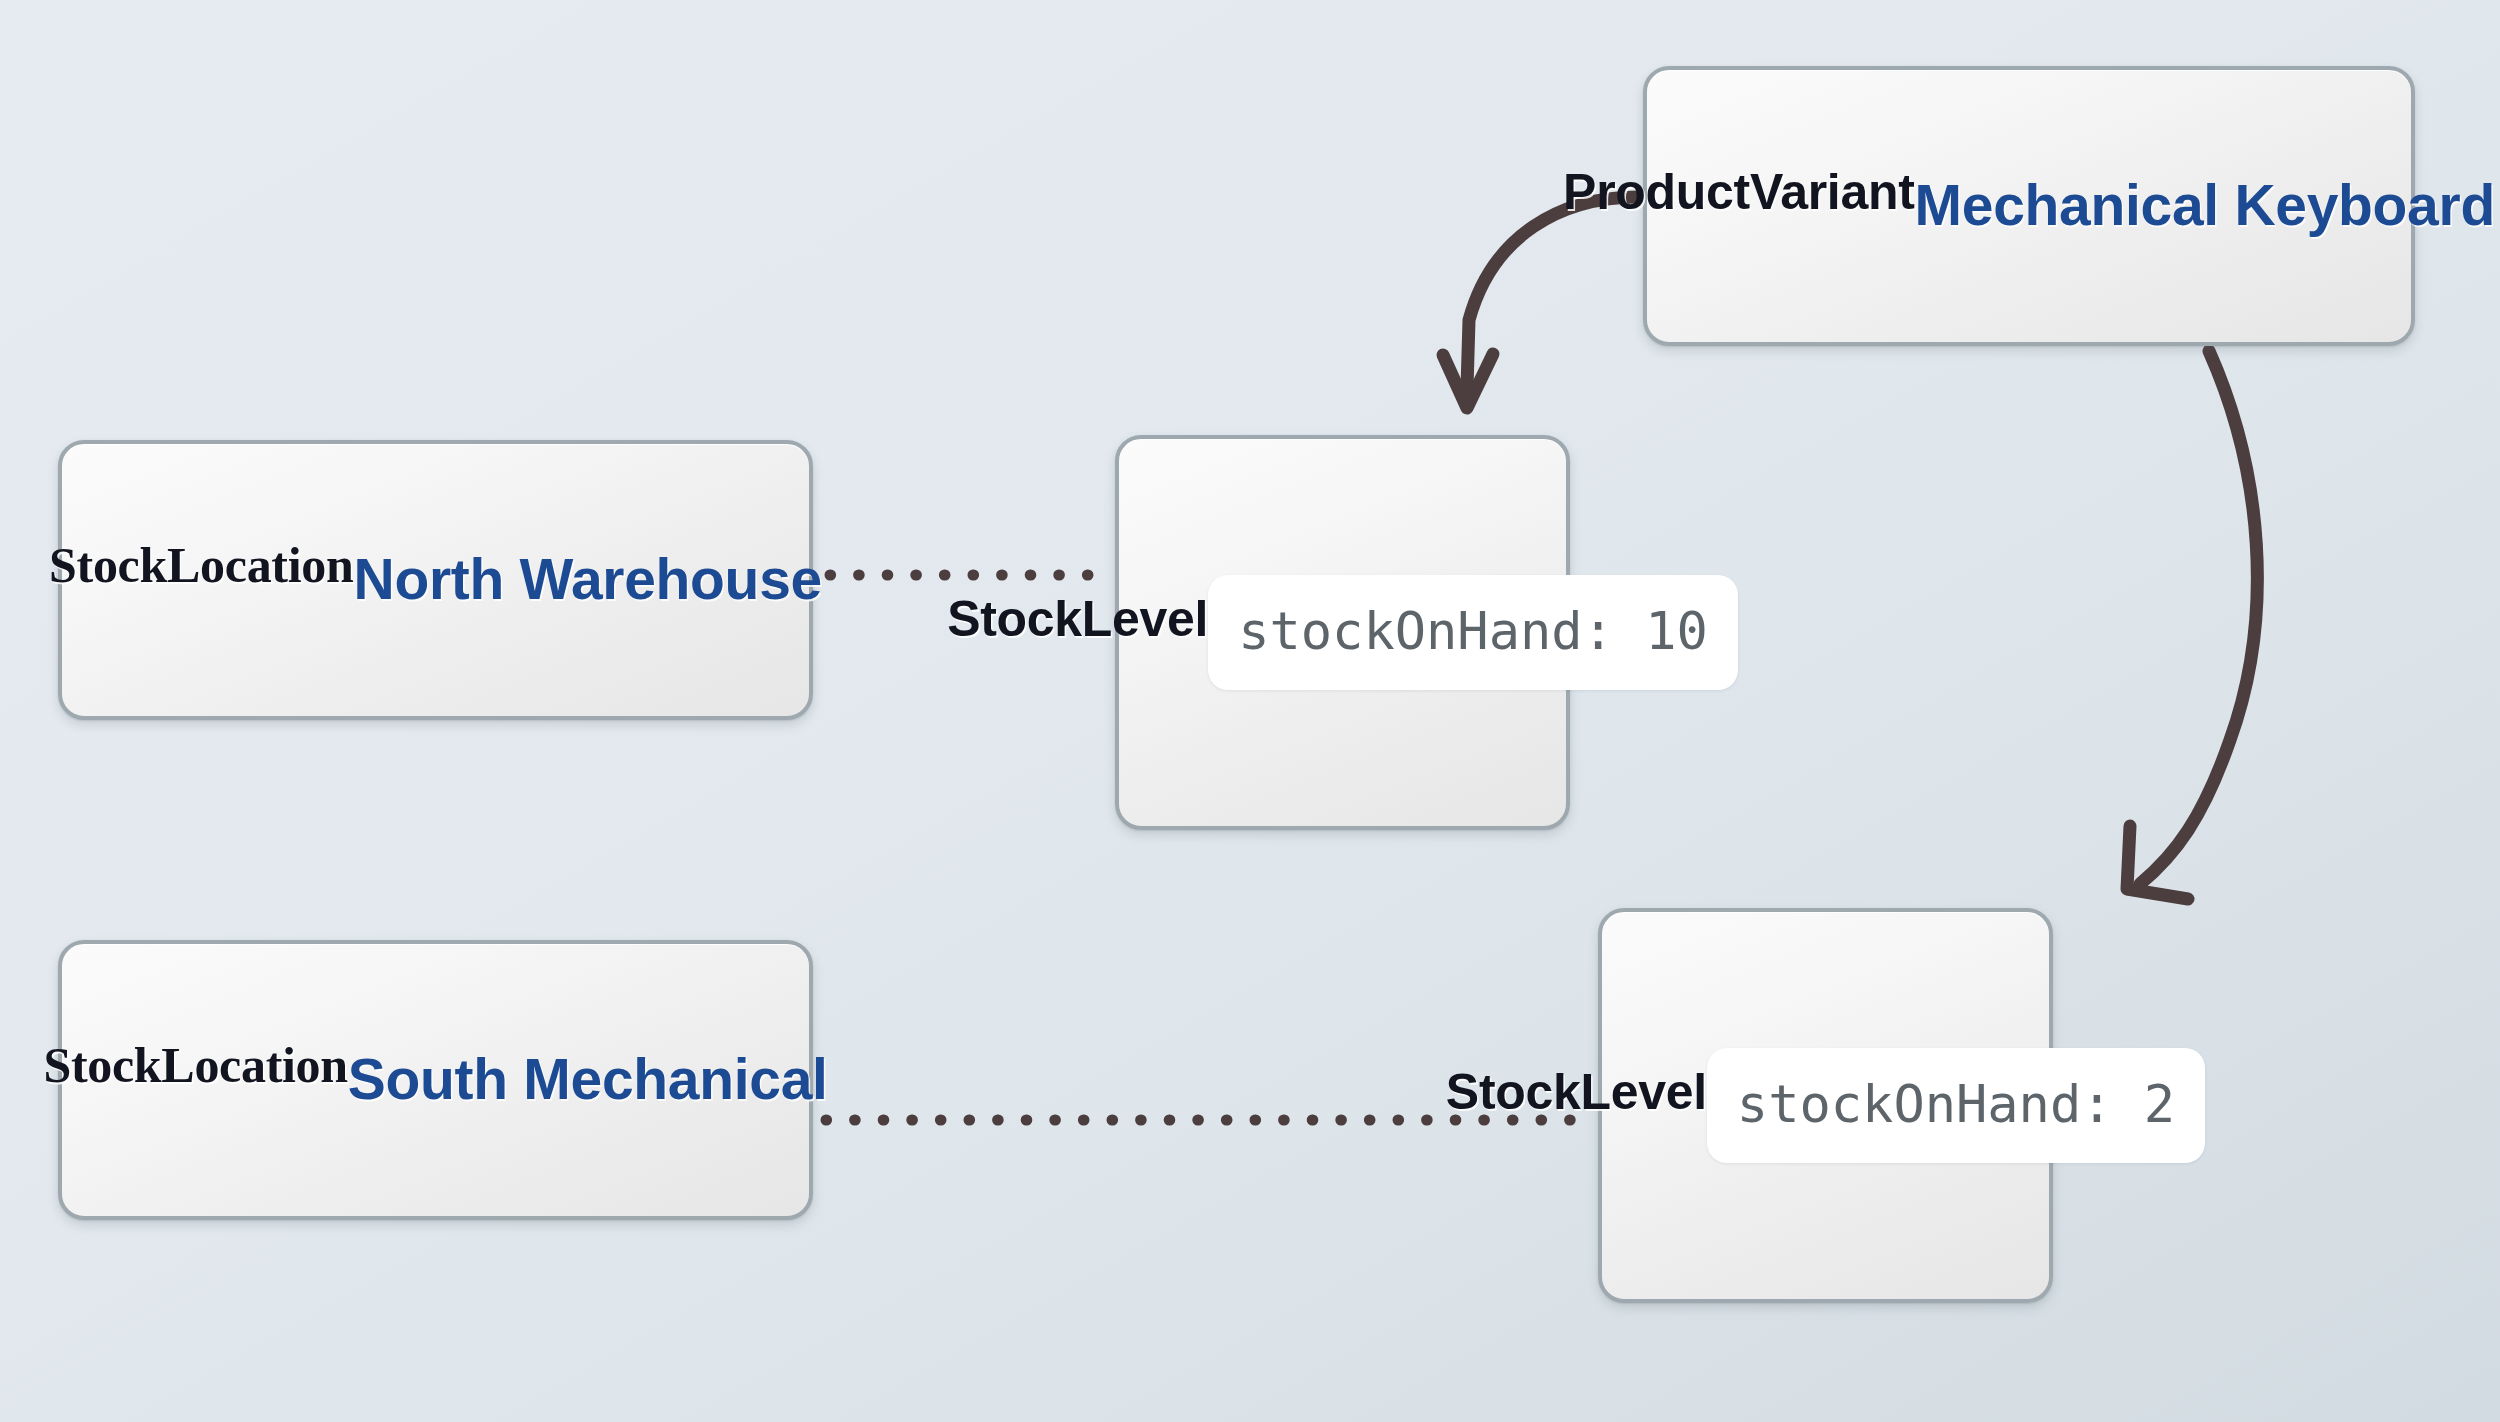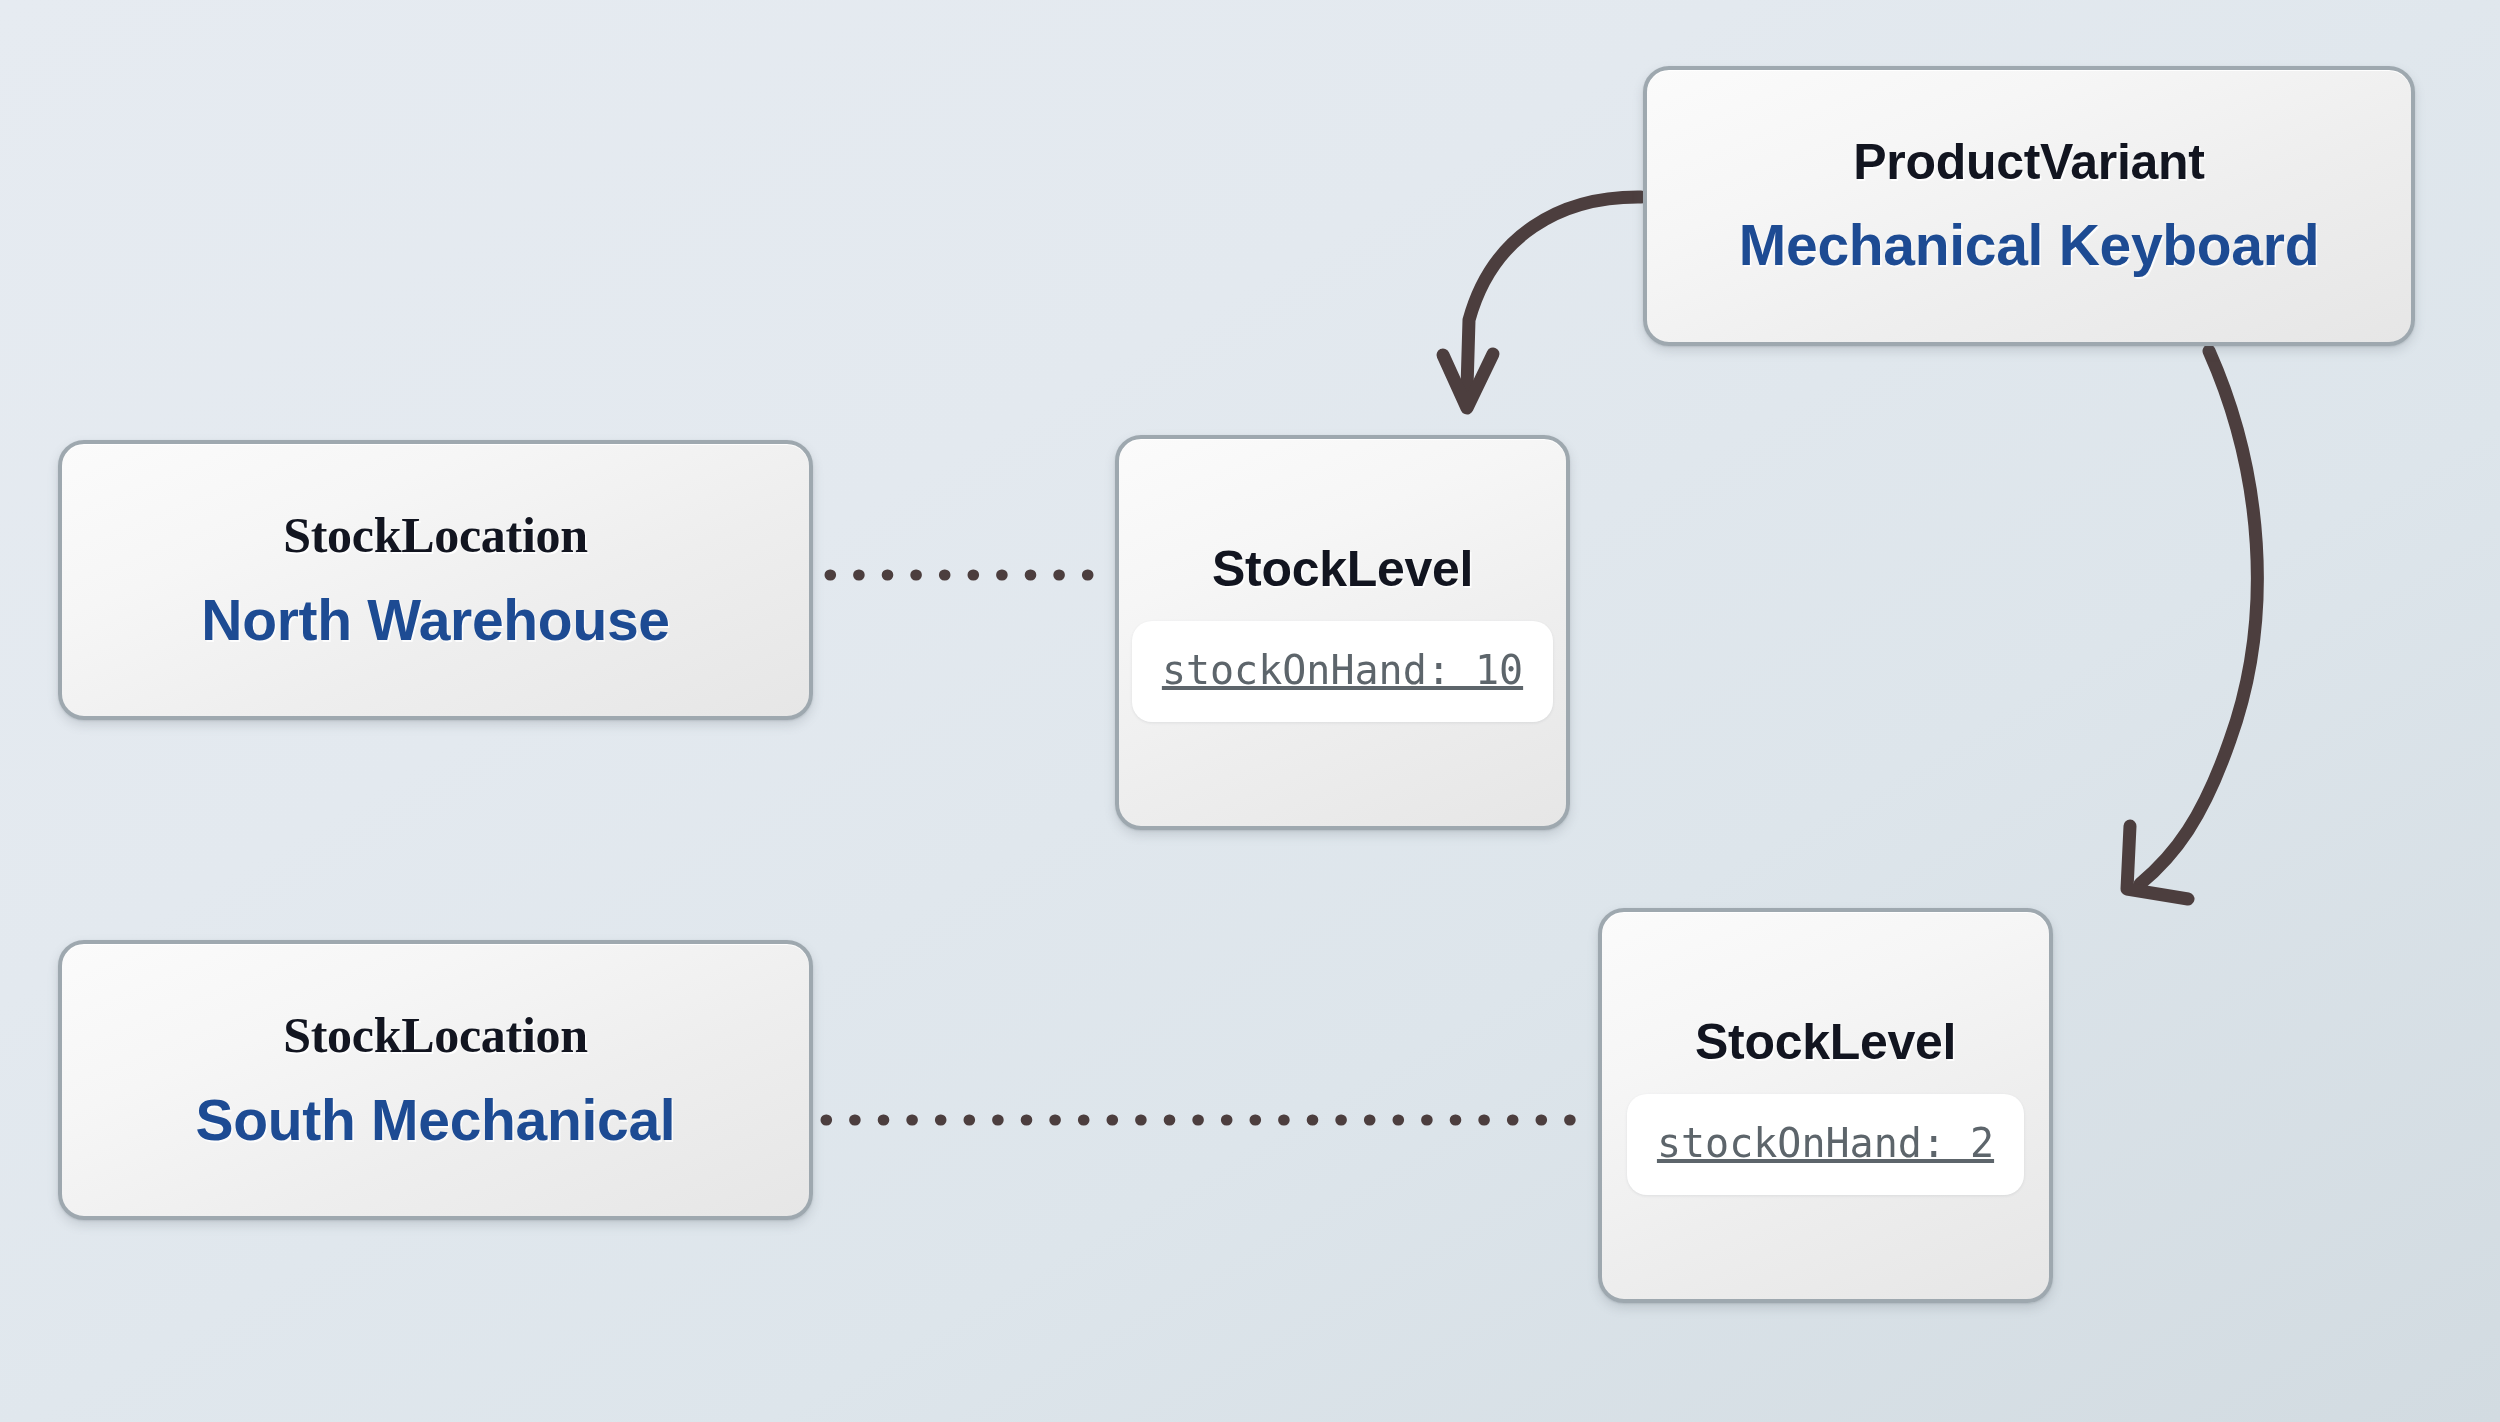--- a/index.html
+++ b/index.html
@@ -25,21 +25,21 @@
   .node {
     position: absolute;
     box-sizing: border-box;
     border: 4px solid #9ea8af;
     border-radius: 26px;
     background: linear-gradient(158deg, #fbfbfb 0%, #f6f6f6 30%, #eeeeee 62%, #e6e6e6 100%);
     box-shadow: 0 5px 11px rgba(90, 100, 110, 0.20),
                 0 1px 2px rgba(70, 80, 90, 0.16),
                 inset 0 1px 0 rgba(255,255,255,0.9);
     display: flex;
-    flex-direction: column;
+    flex-direction: row;
     align-items: center;
     justify-content: center;
   }
 
   .node-title {
     font-size: 50px;
     font-weight: bold;
     color: #121520;
     letter-spacing: -0.3px;
     line-height: 1.05;
@@ -71,26 +71,25 @@
     border-radius: 20px;
     padding: 26px 30px 28px 30px;
     box-shadow: 0 1px 3px rgba(60,70,80,0.10);
     display: flex;
     flex-direction: column;
     gap: 12px;
   }
 
   .code-line {
     font-family: "DejaVu Sans Mono", "Liberation Mono", monospace;
-    font-size: 40px;
+    font-size: 52px;
     color: #5d656b;
     line-height: 1.18;
     white-space: pre;
     text-shadow: 1px 1px 0 rgba(255,255,255,0.55);
-    text-decoration: underline;
   }
 
   
   #node-variant       { left: 1643px; top: 66px;  width: 772px; height: 280px; }
   #node-level-north   { left: 1115px; top: 435px; width: 455px; height: 395px; }
   #node-level-south   { left: 1598px; top: 908px; width: 455px; height: 395px; }
   #node-loc-north     { left: 58px;   top: 440px; width: 755px; height: 280px; }
   #node-loc-south     { left: 58px;   top: 940px; width: 755px; height: 280px; }
 
   

